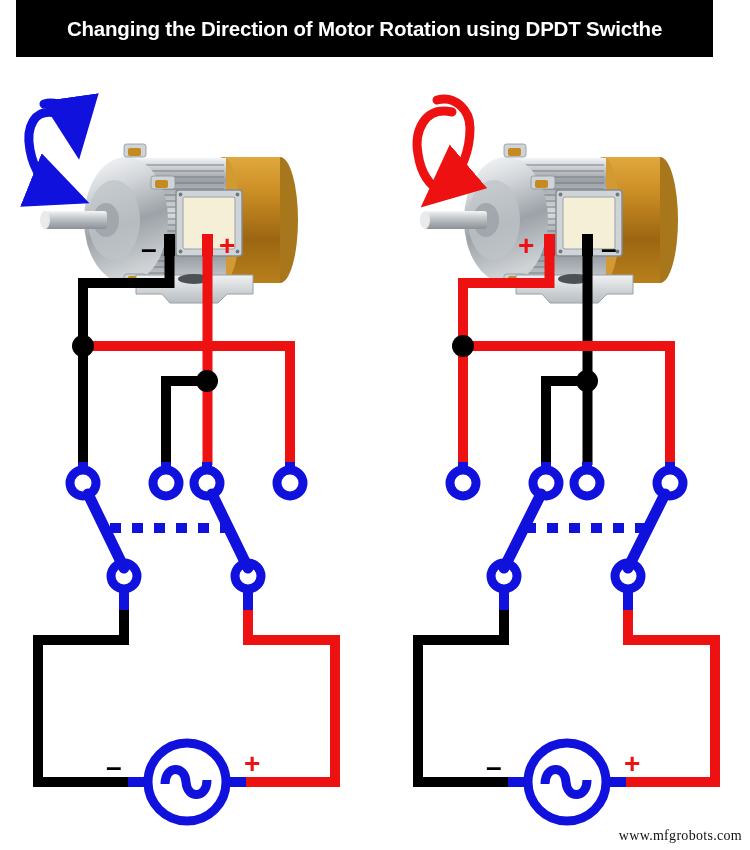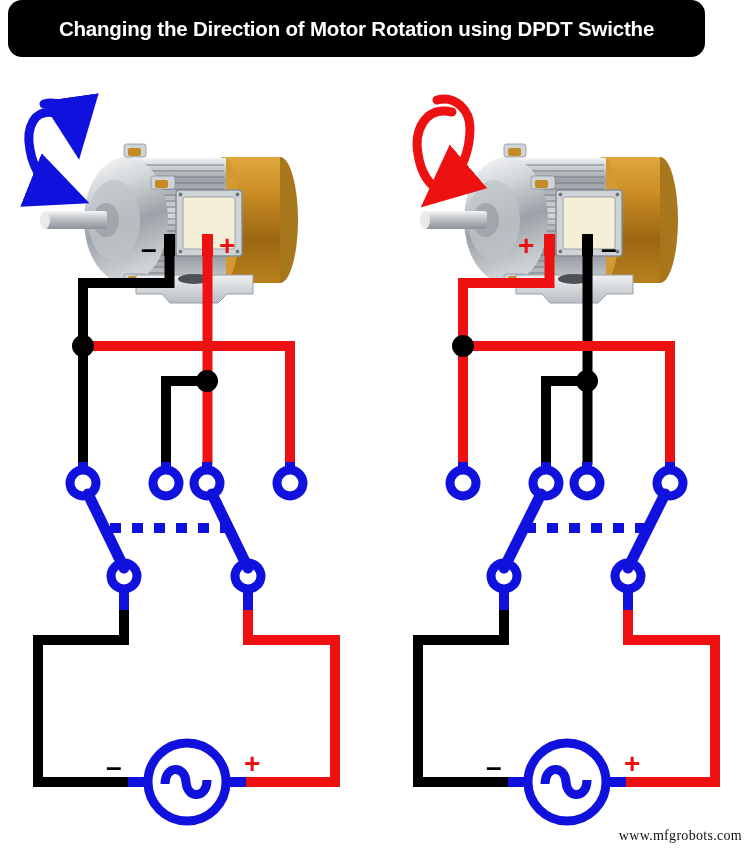--- a/index.html
+++ b/index.html
@@ -7,23 +7,23 @@
     width:750px;height:850px;
     background:#ffffff;
     font-family:"Liberation Sans",sans-serif;
     overflow:hidden;
     position:relative;
   }
   #stage{position:relative;width:750px;height:850px;}
 
   
   .titlebar{
-    position:absolute;left:8px;top:0;width:697px;height:57px;
+    position:absolute;left:16px;top:0;width:697px;height:57px;
     background:#000000;
-    display:flex;align-items:center;justify-content:center;border-radius:14px;
+    display:flex;align-items:center;justify-content:center;
   }
   .titlebar .txt{
     color:#ffffff;
     font-size:20.5px;
     font-weight:bold;
     letter-spacing:-0.2px;
     white-space:nowrap;
   }
 
   

